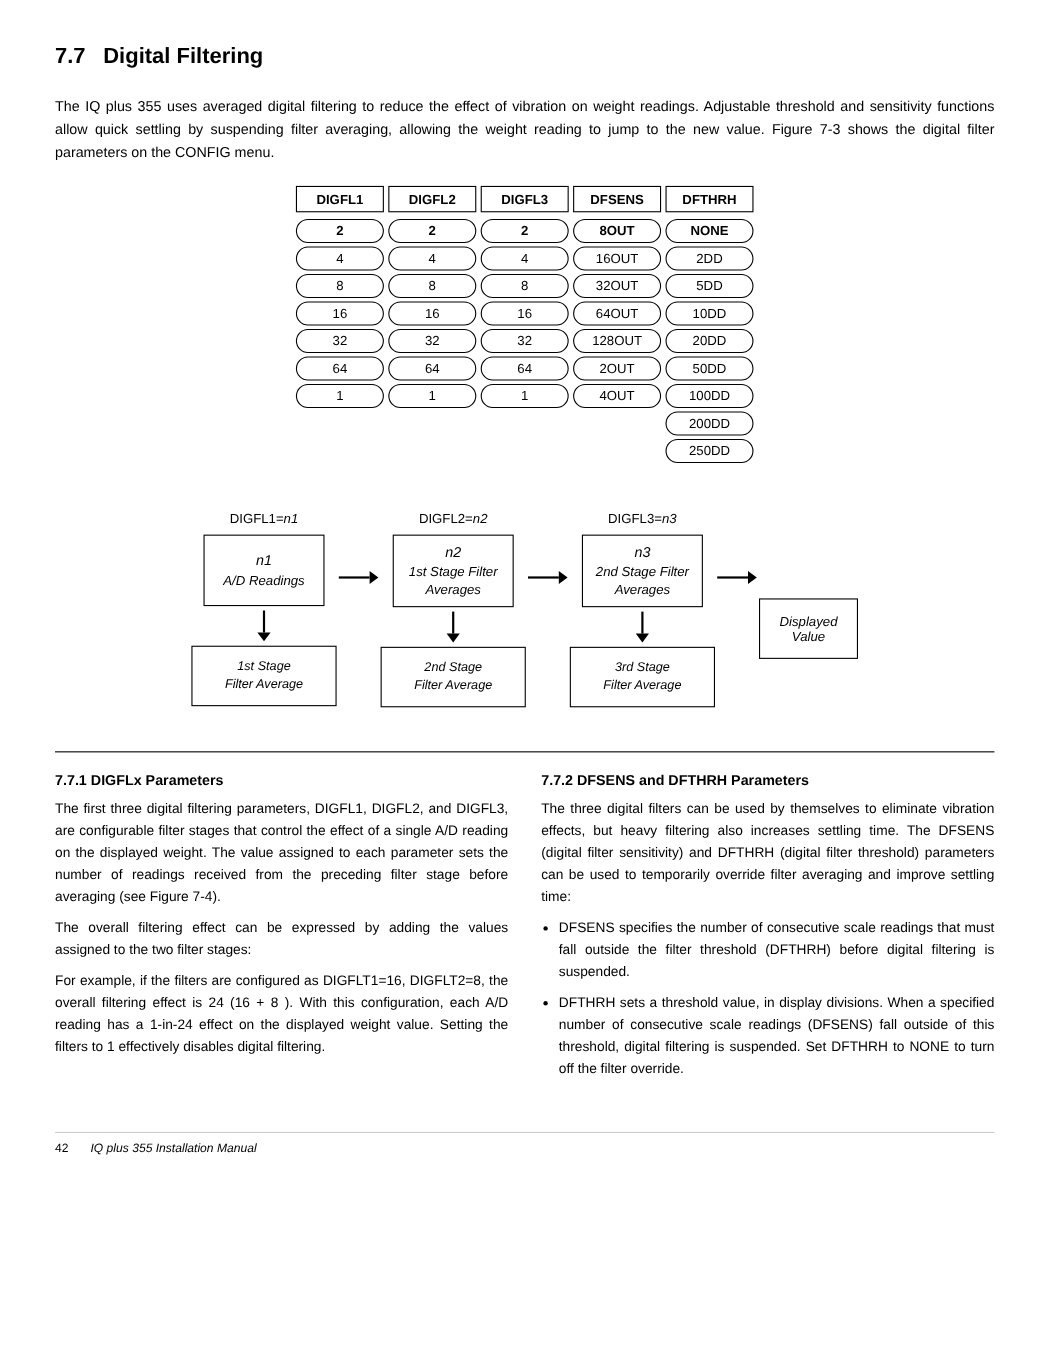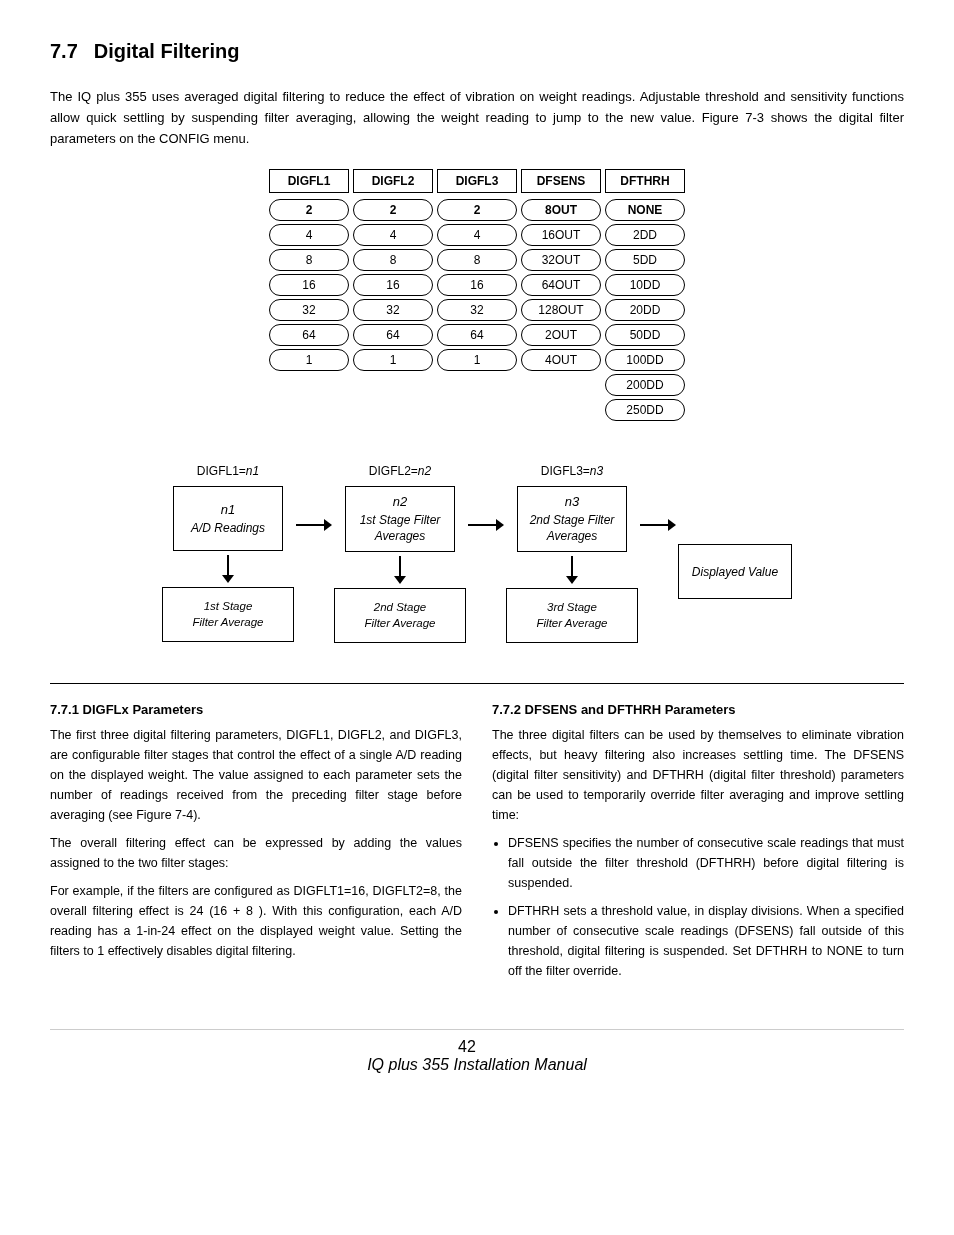--- a/index.html
+++ b/index.html
@@ -161,21 +161,21 @@
       justify-content: center;
       text-align: center;
       font-style: italic;
       font-size: 11.5px;
       line-height: 1.35;
       padding: 5px;
       background: #fff;
     }
     .displayed-box {
       border: 1px solid #000;
-      width: 114px;
+      width: 90px;
       min-height: 55px;
       display: flex;
       align-items: center;
       justify-content: center;
       text-align: center;
       font-style: italic;
       font-size: 12px;
       padding: 5px;
       background: #fff;
       margin-top: 80px;
@@ -215,23 +215,22 @@
       text-align: justify;
       list-style-type: disc;
     }
 
     
     .page-footer {
       margin-top: 40px;
       border-top: 1px solid #ccc;
       padding-top: 8px;
       display: flex;
-      align-items: center;
-      font-size: 16px;
-      flex-direction: column;
+      align-items: flex-end;
+      font-size: 11px;
     }
     .footer-page-num {
       margin-right: 20px;
     }
     .footer-doc-title {
       font-style: italic;
     }
     hr.section-divider {
       border: none;
       border-top: 1px solid #000;

